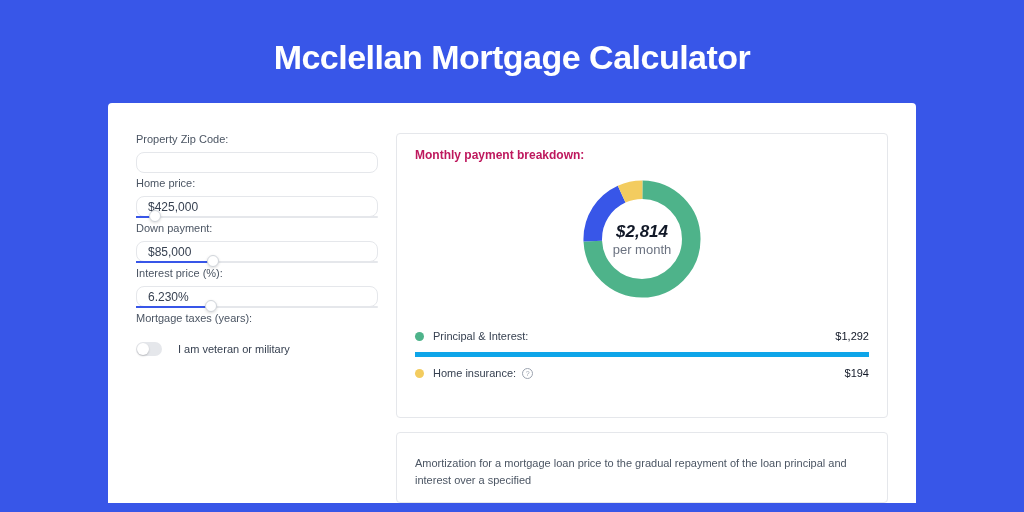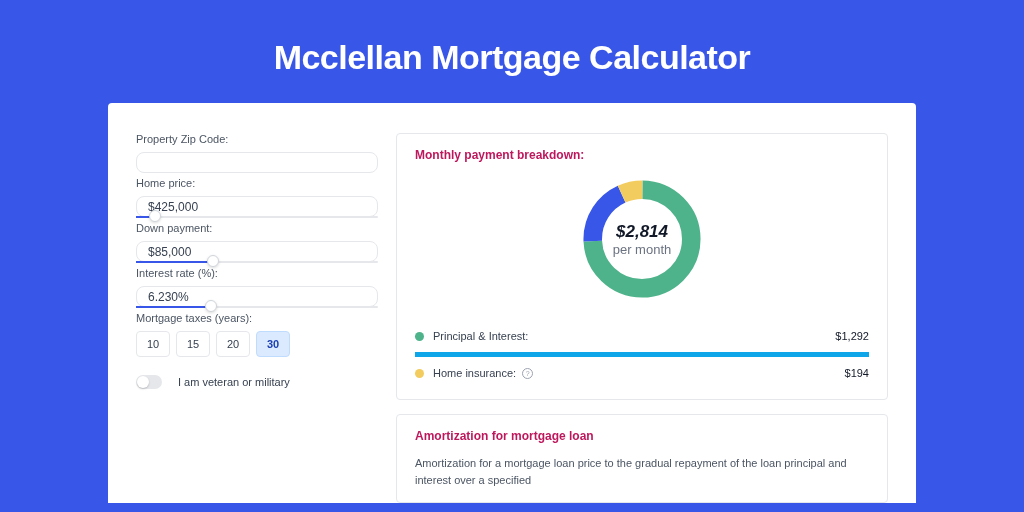--- a/index.html
+++ b/index.html
@@ -218,36 +218,30 @@
           <input class="text-input" type="text" value="$85,000" style="">
           <div class="slider-track">
             <div class="slider-fill" style="width:32%"></div>
             <div class="slider-thumb" style="left:32%"></div>
           </div>
         </div>
       </div>
     </div>
 
     <div class="field-block">
-      <label class="field-label">Interest rate (%):</label>
+      <label class="field-label">Interest price (%):</label>
       <input class="text-input" type="text" value="6.230%" style="">
       <div class="slider-track">
         <div class="slider-fill" style="width:31%"></div>
         <div class="slider-thumb" style="left:31%"></div>
       </div>
     </div>
 
     <div class="field-block">
       <label class="field-label">Mortgage taxes (years):</label>
-      <div class="period-buttons">
-        <div class="period-btn">10</div>
-        <div class="period-btn">15</div>
-        <div class="period-btn">20</div>
-        <div class="period-btn active">30</div>
-      </div>
     </div>
 
     <div class="toggle-row">
       <div class="toggle">
         <div class="toggle-knob"></div>
       </div>
       <span class="toggle-label">I am veteran or military</span>
     </div>
 
   </div>
@@ -280,18 +274,17 @@
         <span class="legend-label">
           <span>Home insurance:</span>
           <span class="info-icon">?</span>
         </span>
         <span class="legend-value">$194</span>
       </div>
 
     </div>
 
     <div class="amort-block">
-      <div class="section-title">Amortization for mortgage loan</div>
       <div class="amort-text">Amortization for a mortgage loan price to the gradual repayment of the loan principal and interest over a specified</div>
     </div>
   </div>
 
 </div>
 
 </body></html>

